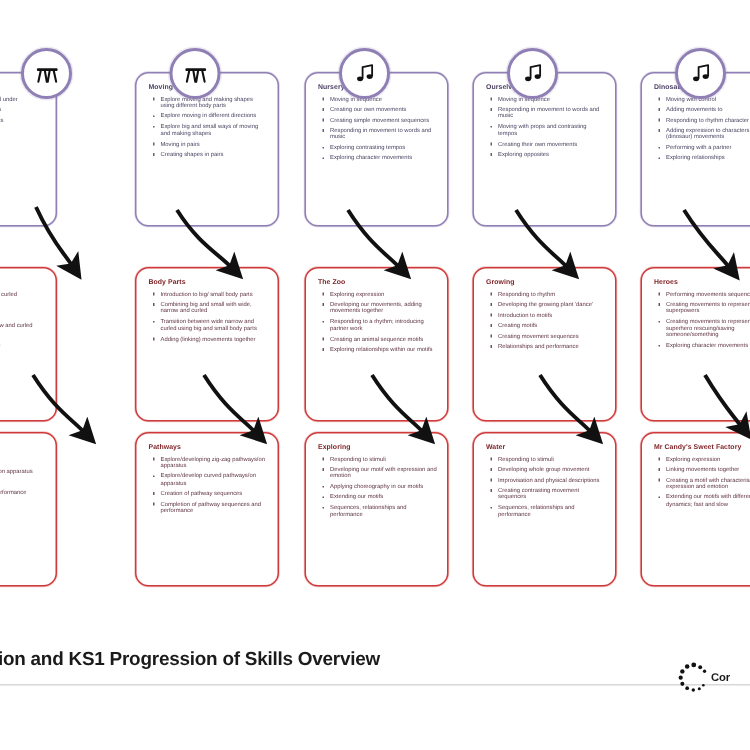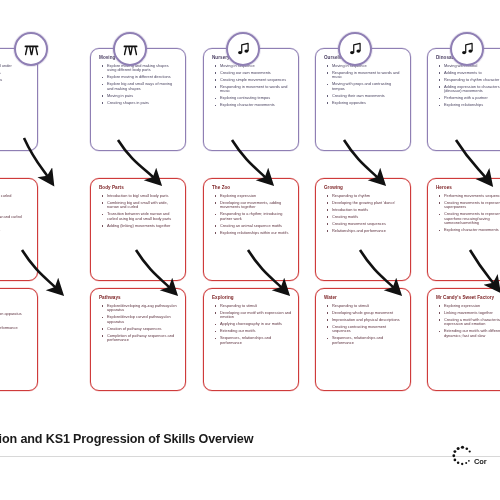--- a/index.html
+++ b/index.html
@@ -100,21 +100,21 @@
   }
   .rule{
     position:absolute;
     left:0;top:438px;width:500px;height:1px;
     background:#d8d8d8;
   }
   .logo{
     position:absolute;
     left:452px;top:418px;
     width:48px;height:30px;
-    display:flex;align-items:flex-end;
+    display:flex;align-items:center;
   }
   .logo-mark{
     position:relative;width:21px;height:21px;flex:0 0 auto;
   }
   .logo-text{
     font-size:7.5px;font-weight:bold;color:#1b1b1b;
     margin-left:1px;letter-spacing:-.1px;
   }
 </style>
 </head>

